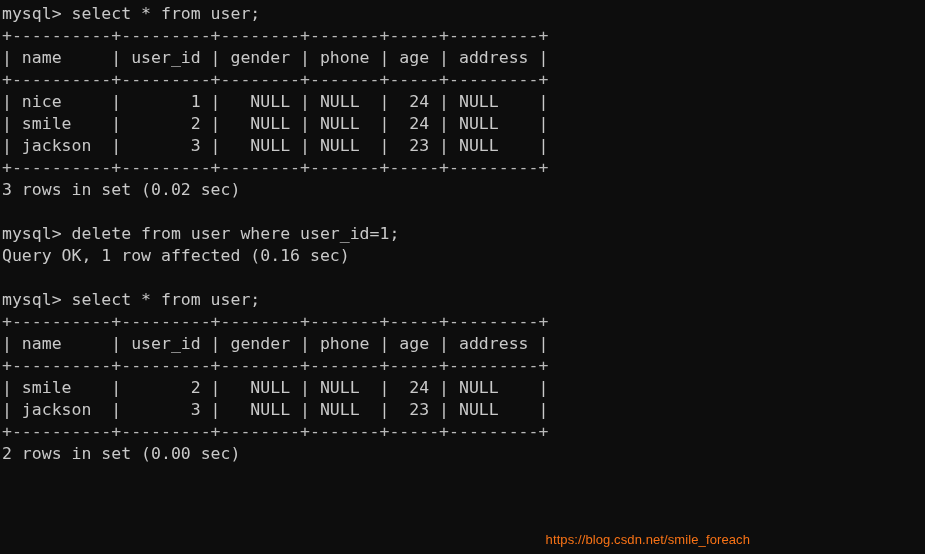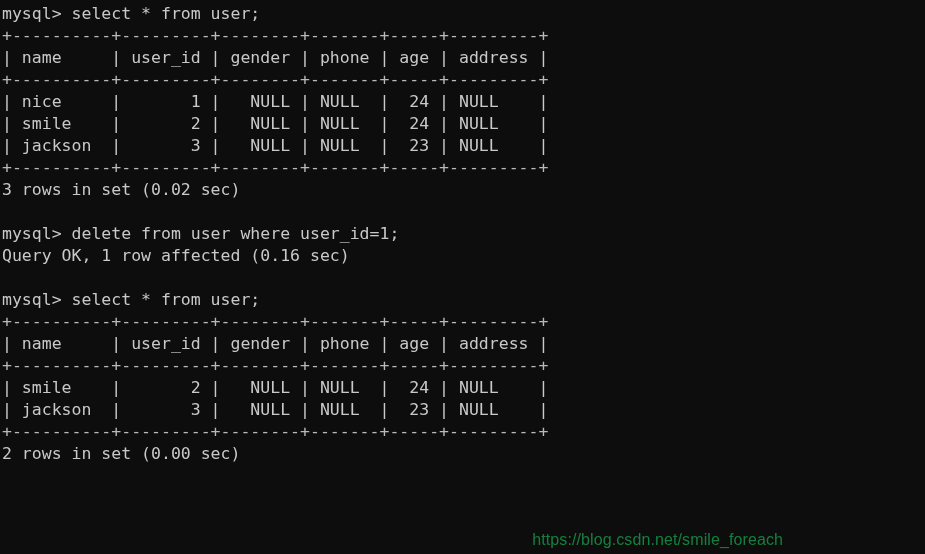--- a/index.html
+++ b/index.html
@@ -12,21 +12,20 @@
     position: relative;
     width: 758px;
     height: 554px;
     background: #0d0d0d;
     overflow: hidden;
     font-family: "DejaVu Sans Mono", "Liberation Mono", monospace;
     font-size: 16.5px;
     line-height: 22px;
     color: #c9c9c9;
     letter-spacing: 0;
-    padding-left: 33px;
   }
   #console-lines {
     position: absolute;
     left: 2px;
     top: 3px;
     white-space: pre;
     font-family: "DejaVu Sans Mono", "Liberation Mono", monospace;
     font-size: 16.5px;
     line-height: 22px;
     -webkit-font-smoothing: antialiased;
@@ -40,23 +39,23 @@
     color: #b9b9b9;
   }
   .line.blank {
     color: transparent;
   }
   #watermark {
     position: absolute;
     right: 8px;
     bottom: 6px;
     font-family: "Liberation Sans", "DejaVu Sans", sans-serif;
-    font-size: 16px;
+    font-size: 13px;
     line-height: 16px;
-    color: #15803d;
+    color: #f97316;
     letter-spacing: 0.1px;
     white-space: pre;
   }
 </style>
 </head>
 <body>
 
 <div id="terminal">
 
   <div id="console-lines"><div class="line">mysql&gt; select * from user;</div><div class="line rule">+----------+---------+--------+-------+-----+---------+</div><div class="line">| name     | user_id | gender | phone | age | address |</div><div class="line rule">+----------+---------+--------+-------+-----+---------+</div><div class="line">| nice     |       1 |   NULL | NULL  |  24 | NULL    |</div><div class="line">| smile    |       2 |   NULL | NULL  |  24 | NULL    |</div><div class="line">| jackson  |       3 |   NULL | NULL  |  23 | NULL    |</div><div class="line rule">+----------+---------+--------+-------+-----+---------+</div><div class="line">3 rows in set (0.02 sec)</div><div class="line blank">&nbsp;</div><div class="line">mysql&gt; delete from user where user_id=1;</div><div class="line">Query OK, 1 row affected (0.16 sec)</div><div class="line blank">&nbsp;</div><div class="line">mysql&gt; select * from user;</div><div class="line rule">+----------+---------+--------+-------+-----+---------+</div><div class="line">| name     | user_id | gender | phone | age | address |</div><div class="line rule">+----------+---------+--------+-------+-----+---------+</div><div class="line">| smile    |       2 |   NULL | NULL  |  24 | NULL    |</div><div class="line">| jackson  |       3 |   NULL | NULL  |  23 | NULL    |</div><div class="line rule">+----------+---------+--------+-------+-----+---------+</div><div class="line">2 rows in set (0.00 sec)</div></div>

